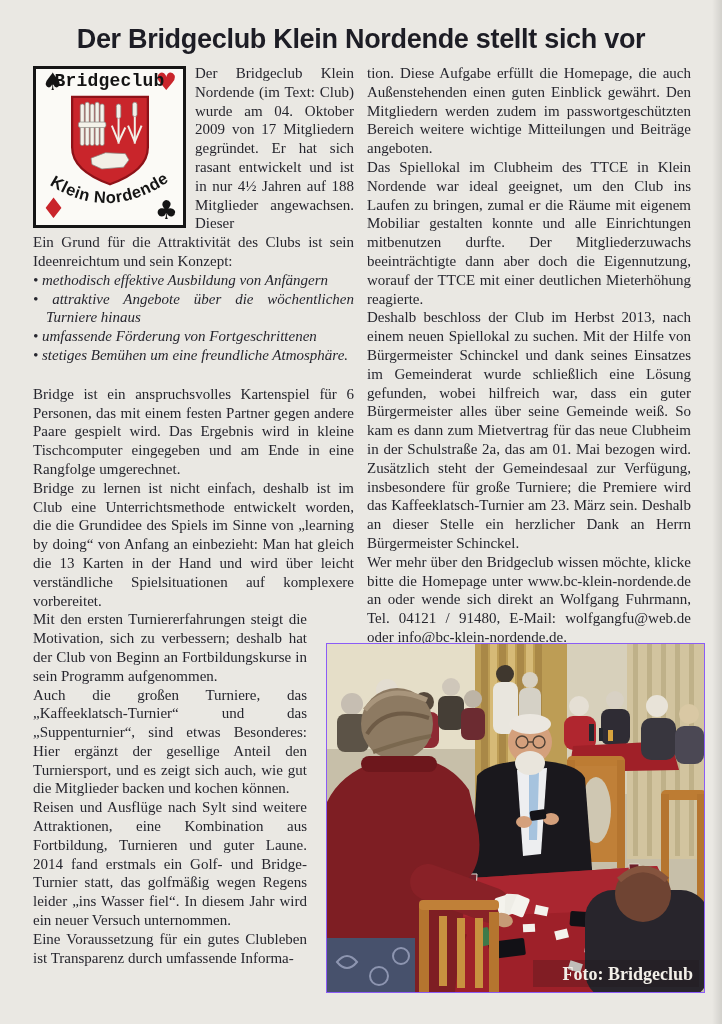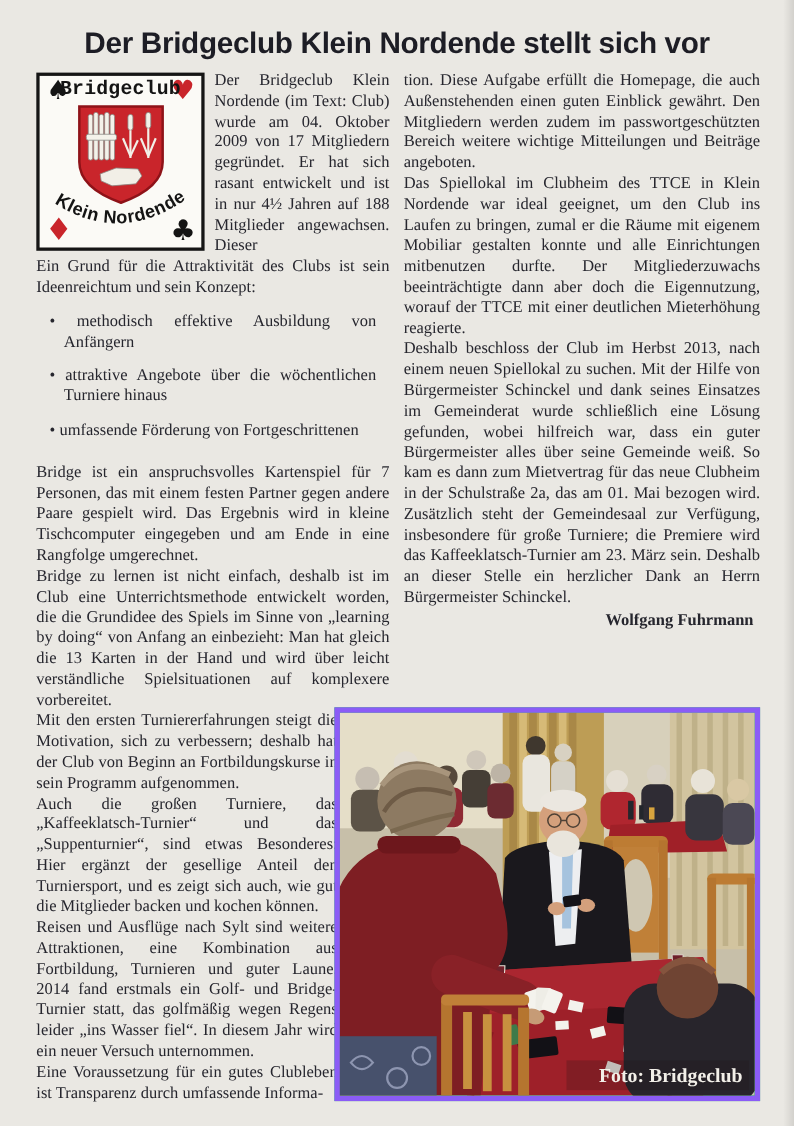--- a/index.html
+++ b/index.html
@@ -49,30 +49,30 @@
   .logo-name{
     position:absolute;top:3px;left:0;width:100%;text-align:center;
     font-family:Liberation Mono, monospace;font-weight:bold;
     font-size:18px;color:#141414;letter-spacing:0.2px;
   }
   .shield-svg{position:absolute;top:26px;left:50%;transform:translateX(-50%);}
   .arc-svg{position:absolute;bottom:0px;left:0;}
   .clearfix{clear:both;}
   
   ul.bullets{margin:0;padding:0;list-style:none;}
-  ul.bullets li{margin:12px;padding-left:13px;text-indent:-13px;}
+  ul.bullets li{margin:0;padding-left:13px;text-indent:-13px;font-style:italic;}
   ul.bullets li::before{content:"\2022\00a0";}
   .signature{
     font-weight:bold;text-align:right;padding-right:6px;margin-top:2px;
   }
   
   .photo{
-    position:absolute;left:304px;top:643px;width:377px;height:348px;
-    border:5px solid #8b5cf6;
-    background:#22c55e;
+    position:absolute;left:326px;top:643px;width:377px;height:348px;
+    border:1px solid #8b5cf6;
+    background:#f97316;
   }
   .photo svg{display:block;}
 </style>
 </head>
 <body>
 
 <div class="page">
 
   <h1 class="title">Der Bridgeclub Klein Nordende stellt sich vor</h1>
 
@@ -120,33 +120,35 @@
           </text>
         </svg>
       </div>
       <span>Der Bridgeclub Klein Nordende (im Text: Club) wurde am 04. Oktober 2009 von 17 Mitgliedern gegründet. Er hat sich rasant entwickelt und ist in nur 4½ Jahren auf 188 Mitglieder angewachsen. Dieser</span>
     </div>
     <p>Ein Grund für die Attraktivität des Clubs ist sein Ideenreichtum und sein Konzept:</p>
     <ul class="bullets">
       <li>methodisch effektive Ausbildung von Anfängern</li>
       <li>attraktive Angebote über die wöchentlichen Turniere hinaus</li>
       <li>umfassende Förderung von Fortgeschrittenen</li>
+      <li>stetiges Bemühen um eine freundliche Atmosphäre.</li>
     </ul>
-    <p class="gap-before">Bridge ist ein anspruchsvolles Kartenspiel für 7 Personen, das mit einem festen Partner gegen andere Paare gespielt wird. Das Ergebnis wird in kleine Tischcomputer eingegeben und am Ende in eine Rangfolge umgerechnet.</p>
+    <p class="gap-before">Bridge ist ein anspruchsvolles Kartenspiel für 6 Personen, das mit einem festen Partner gegen andere Paare gespielt wird. Das Ergebnis wird in kleine Tischcomputer eingegeben und am Ende in eine Rangfolge umgerechnet.</p>
     <p>Bridge zu lernen ist nicht einfach, deshalb ist im Club eine Unterrichtsmethode entwickelt worden, die die Grundidee des Spiels im Sinne von „learning by doing“ von Anfang an einbezieht: Man hat gleich die 13 Karten in der Hand und wird über leicht verständliche Spielsituationen auf komplexere vorbereitet.</p>
     <p class="narrow">Mit den ersten Turniererfahrungen steigt die Motivation, sich zu verbessern; deshalb hat der Club von Beginn an Fortbildungskurse in sein Programm aufgenommen.</p>
     <p class="narrow">Auch die großen Turniere, das „Kaffeeklatsch-Turnier“ und das „Suppenturnier“, sind etwas Besonderes: Hier ergänzt der gesellige Anteil den Turniersport, und es zeigt sich auch, wie gut die Mitglieder backen und kochen können.</p>
     <p class="narrow">Reisen und Ausflüge nach Sylt sind weitere Attraktionen, eine Kombination aus Fortbildung, Turnieren und guter Laune. 2014 fand erstmals ein Golf- und Bridge-Turnier statt, das golfmäßig wegen Regens leider „ins Wasser fiel“. In diesem Jahr wird ein neuer Versuch unternommen.</p>
     <p class="narrow">Eine Voraussetzung für ein gutes Clubleben ist Transparenz durch umfassende Informa-</p>
   </div>
 
   <div class="col col-right">
     <p>tion. Diese Aufgabe erfüllt die Homepage, die auch Außenstehenden einen guten Einblick gewährt. Den Mitgliedern werden zudem im passwortgeschützten Bereich weitere wichtige Mitteilungen und Beiträge angeboten.</p>
     <p>Das Spiellokal im Clubheim des TTCE in Klein Nordende war ideal geeignet, um den Club ins Laufen zu bringen, zumal er die Räume mit eigenem Mobiliar gestalten konnte und alle Einrichtungen mitbenutzen durfte. Der Mitgliederzuwachs beeinträchtigte dann aber doch die Eigennutzung, worauf der TTCE mit einer deutlichen Mieterhöhung reagierte.</p>
     <p>Deshalb beschloss der Club im Herbst 2013, nach einem neuen Spiellokal zu suchen. Mit der Hilfe von Bürgermeister Schinckel und dank seines Einsatzes im Gemeinderat wurde schließlich eine Lösung gefunden, wobei hilfreich war, dass ein guter Bürgermeister alles über seine Gemeinde weiß. So kam es dann zum Mietvertrag für das neue Clubheim in der Schulstraße 2a, das am 01. Mai bezogen wird. Zusätzlich steht der Gemeindesaal zur Verfügung, insbesondere für große Turniere; die Premiere wird das Kaffeeklatsch-Turnier am 23. März sein. Deshalb an dieser Stelle ein herzlicher Dank an Herrn Bürgermeister Schinckel.</p>
+    <p>Wer mehr über den Bridgeclub wissen möchte, klicke bitte die Homepage unter www.bc-klein-nordende.de an oder wende sich direkt an Wolfgang Fuhrmann, Tel. 04121 / 91480, E-Mail: wolfgangfu@web.de oder info@bc-klein-nordende.de.</p>
     <div class="signature">Wolfgang Fuhrmann</div>
   </div>
 
   <div class="photo">
     <svg width="377" height="348" viewBox="0 0 377 348">
 
       <rect x="0" y="0" width="377" height="348" fill="#c7bfa9"></rect>
       <rect x="0" y="0" width="155" height="105" fill="#e5dec8"></rect>
       <rect x="148" y="0" width="95" height="165" fill="#bd9d55"></rect>
       <rect x="154" y="0" width="7" height="162" fill="#a98847"></rect>

